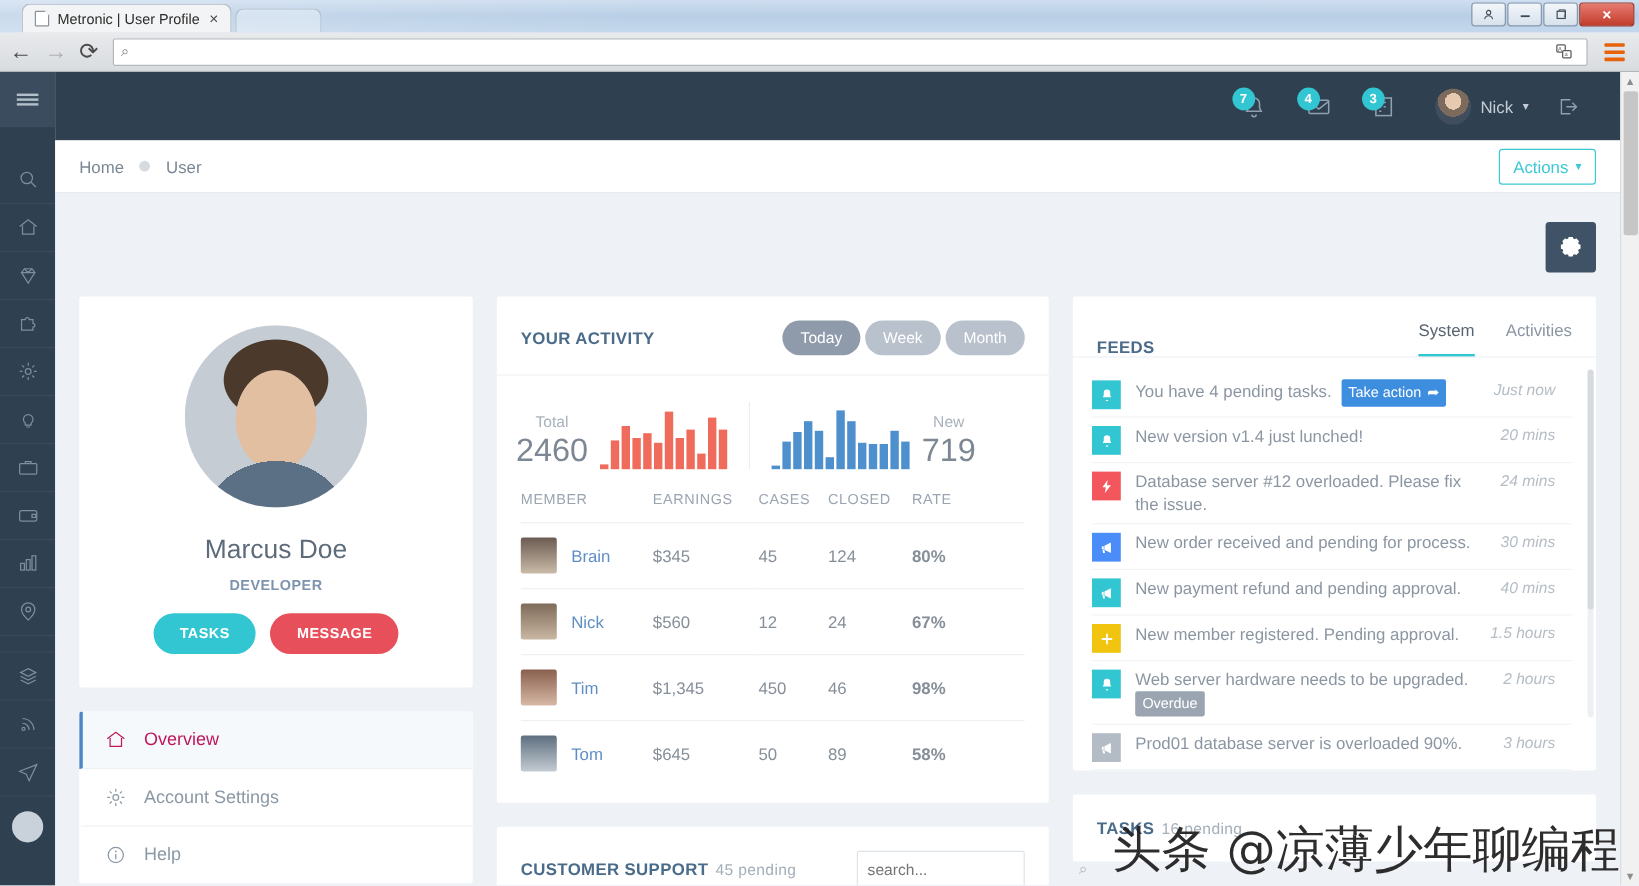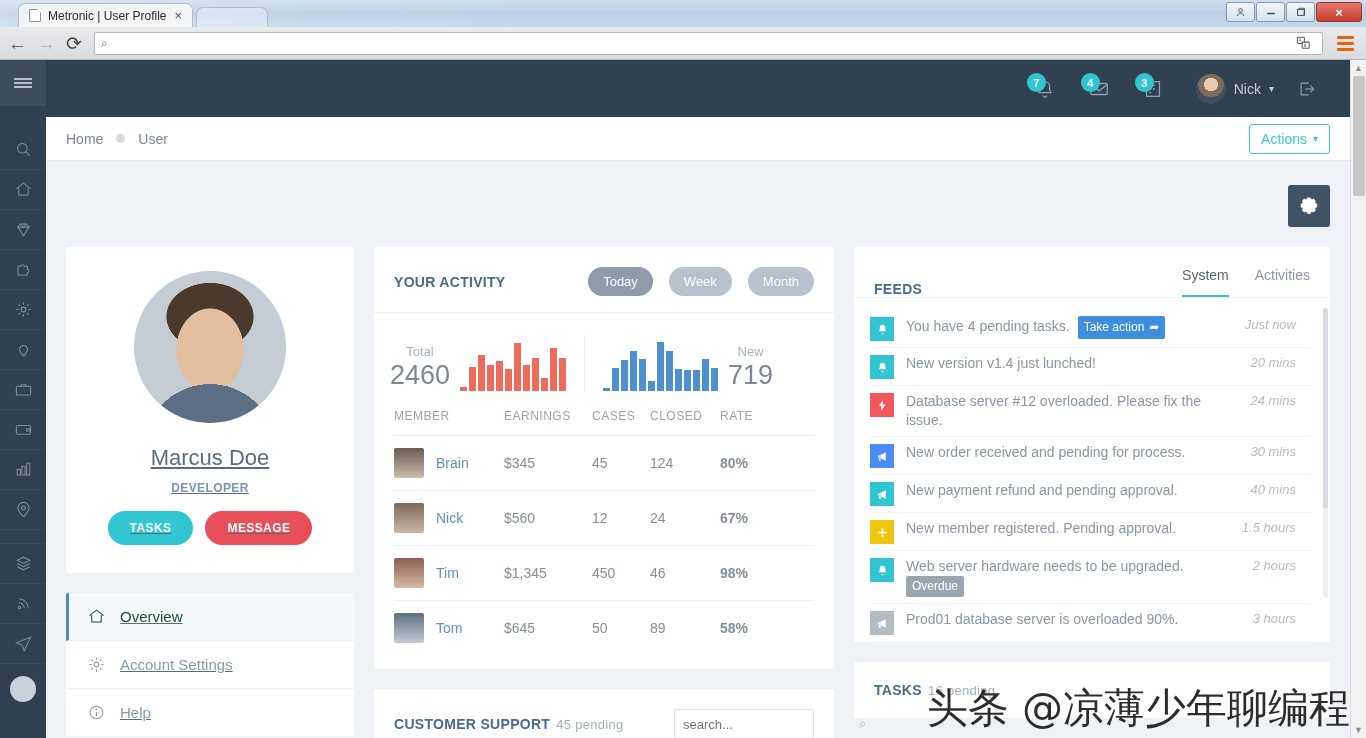--- a/index.html
+++ b/index.html
@@ -206,21 +206,21 @@
   .page-title { font-size: 26px; color: #697a8c; font-weight: 300; }
   .gear-fab {
     margin-left: auto;
     width: 42px; height: 42px; background: #3f5266;
     border-radius: 3px; display: flex; align-items: center; justify-content: center;
     cursor: pointer;
   }
   .gear-fab svg { width: 23px; height: 23px; fill: #fff; }
 
   .grid { display: flex; gap: 20px; align-items: flex-start; }
-  .col-left { width: 288px; flex-shrink: 0; text-decoration: underline; }
+  .col-left { width: 328px; flex-shrink: 0; }
   .col-mid { width: 460px; flex-shrink: 0; }
   .col-right { flex: 1; min-width: 0; }
 
   .card { background: #fff; border-radius: 2px; }
 
   
   .profile-card { padding: 24px 20px 28px 20px; text-align: center; }
   .profile-photo {
     width: 152px; height: 152px; border-radius: 50%;
     margin: 0 auto 22px auto;
@@ -249,36 +249,36 @@
   .menu-card { margin-top: 20px; overflow: hidden; }
   .menu-item {
     display: flex; align-items: center; gap: 14px;
     padding: 14px 18px;
     border-bottom: 1px solid #eef1f4;
     color: #8b98a6; font-size: 15px; cursor: pointer;
     border-left: 3px solid transparent;
   }
   .menu-item:last-child { border-bottom: none; }
   .menu-item.active {
-    background: #f6f9fb; color: #14532d; border-left-color: #4c87c4;
+    background: #f6f9fb; color: #be185d; border-left-color: #4c87c4;
   }
   .menu-item svg { width: 19px; height: 19px; stroke: currentColor; fill: none; stroke-width: 1.3; }
 
   
   .act-head {
     display: flex; align-items: center;
     padding: 20px 20px 16px 20px;
     border-bottom: 1px solid #eef1f4;
   }
   .card-title {
     font-size: 14px; font-weight: bold; color: #4a6b8a;
     letter-spacing: .3px;
   }
   .card-title .sub { font-weight: normal; color: #a3aeb9; margin-left: 6px; font-size: 13px; }
-  .seg-group { margin-left: auto; display: flex; gap: 16px; }
+  .seg-group { margin-left: auto; display: flex; gap: 4px; }
   .seg {
     border-radius: 16px; padding: 7px 15px;
     font-size: 13px; color: #fff; cursor: pointer;
     background: #b8c1cc;
   }
   .seg.active { background: #8f9bab; }
 
   .act-stats { display: flex; align-items: flex-end; padding: 22px 16px 18px 16px; }
   .stat-block { display: flex; align-items: flex-end; gap: 10px; }
   .stat-label-wrap { text-align: center; line-height: 1.1; }

